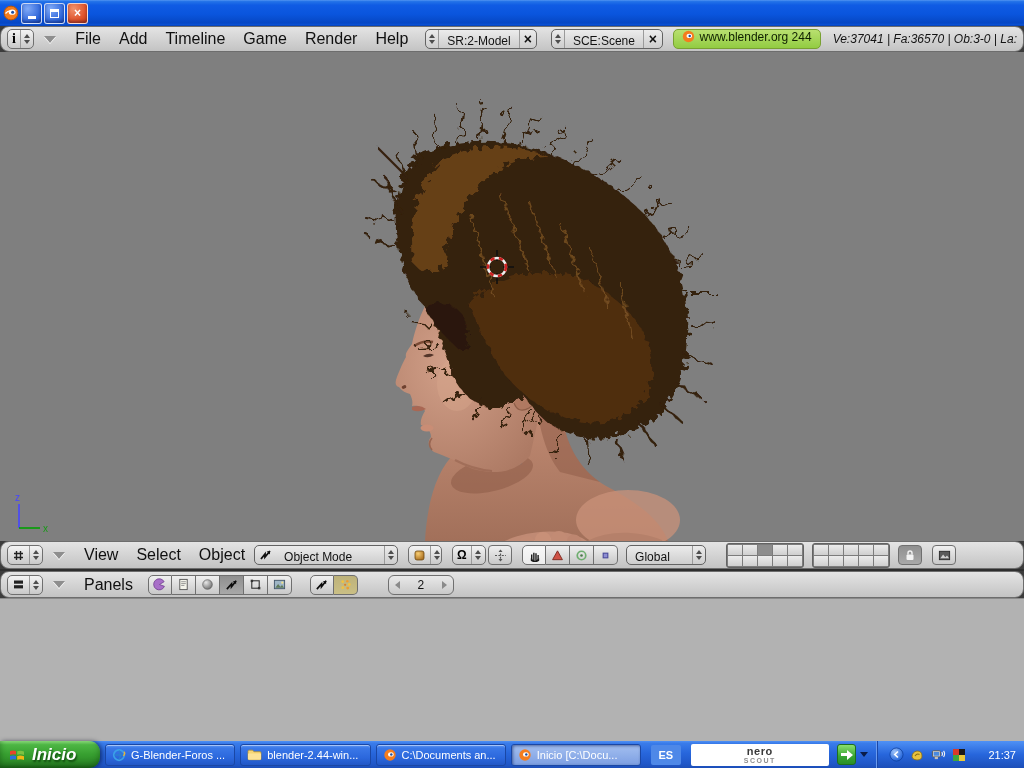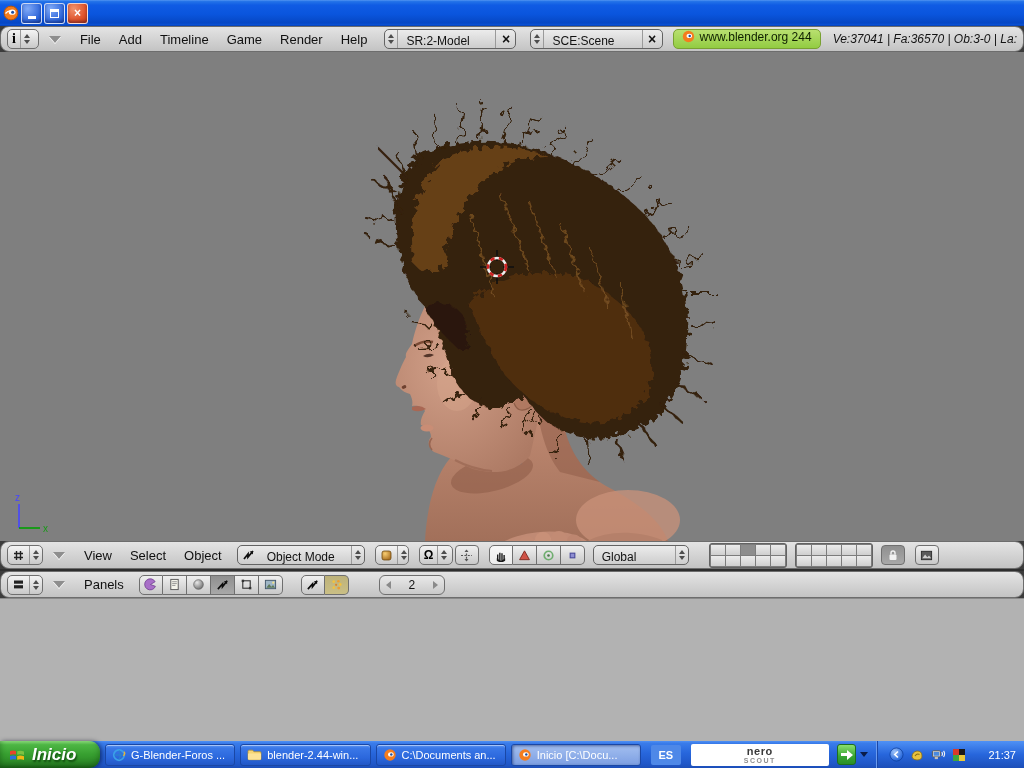--- a/index.html
+++ b/index.html
@@ -20,21 +20,21 @@
   .winbtn.close { background:radial-gradient(circle at 30% 25%,#f2926c,#dd4f27 65%,#b83a17); }
   .glyph-min { width:8px; height:3px; background:#fff; margin-top:9px; }
   .glyph-restore { width:9px; height:9px; border:1.5px solid #fff; border-top:3px solid #fff; background:transparent; }
   #blender-app-icon { width:16px; height:16px; }
 
   
   .band { position:absolute; left:0; width:1024px; background:#3c3c3c; }
   .strip { position:absolute; inset:0; border:1px solid #6d6d6d; border-radius:9px;
     background:linear-gradient(180deg,#e4e4e4 0%,#d2d2d2 55%,#c3c3c3 100%);
     display:flex; align-items:center; padding:0 6px; }
-  .blab { font-size:13px; color:#101010; padding:0 9px; white-space:nowrap;text-align:center; }
+  .blab { font-size:16px; color:#101010; padding:0 9px; white-space:nowrap;text-align:center; }
   .iconbtn { height:20px; border:1px solid #6f6f6f; border-radius:5px;
     background:linear-gradient(180deg,#f4f4f4,#c9c9c9); display:flex; align-items:center; }
   .iconbtn .seg { padding:0 4px; display:flex; align-items:center; justify-content:center; height:100%; }
   .stepcol { display:flex; flex-direction:column; gap:2px; padding:0 3px; border-left:1px solid #9a9a9a; height:100%; justify-content:center; }
   .tri-up { width:0; height:0; border-left:3px solid transparent; border-right:3px solid transparent; border-bottom:4px solid #4d4d4d; }
   .tri-dn { width:0; height:0; border-left:3px solid transparent; border-right:3px solid transparent; border-top:4px solid #4d4d4d; }
   .collapse-tri { width:0; height:0; border-left:6px solid transparent; border-right:6px solid transparent;
     border-top:7px solid #8e8e8e; margin:0 10px; filter:drop-shadow(0 1px 0 #fff); }
   .dd { height:20px; border:1px solid #636363; border-radius:5px; display:flex; align-items:flex-end;
     background:linear-gradient(180deg,#ececec,#cdcdcd); font-size:12px; color:#111; overflow:hidden; }
@@ -263,21 +263,21 @@
       </div>
       <div class="stepcol">
           <div class="tri-up"></div>
           <div class="tri-dn"></div>
         </div>
     </div>
     <div class="collapse-tri"></div>
     <span class="blab">View</span>
     <span class="blab">Select</span>
     <span class="blab">Object</span>
-    <div class="dd" style="width:128px; margin-left:6px;">
+    <div class="dd" style="width:144px; margin-left:0;">
       <div class="seg" style="padding:0 4px;">
         <svg width="13" height="13" viewBox="0 0 13 13">
             <path d="M2 11 L6 6 L6 9 L11 3" stroke="#111" stroke-width="1.8" fill="none"></path>
             <path d="M11 3 l-3.4 .6 L11 6.4 Z" fill="#111"></path>
           </svg>
       </div>
       <div class="val" style="flex:1">Object Mode</div>
       <div class="stepcol" style="border-left:1px solid #9a9a9a; border-right:none;">
           <div class="tri-up"></div>
           <div class="tri-dn"></div>
@@ -330,21 +330,21 @@
             <circle cx="7" cy="7" r="4.6" fill="none" stroke="#6fae6f" stroke-width="1.8"></circle>
             <circle cx="7" cy="7" r="1.4" fill="#4a7a4a"></circle>
           </svg>
       </div>
       <div class="sqbtn">
         <svg width="13" height="13" viewBox="0 0 14 14">
             <rect x="4.5" y="4.5" width="5" height="5" fill="#8e8ed2" stroke="#4a4a9a" stroke-width="1.2"></rect>
           </svg>
       </div>
     </div>
-    <div class="dd" style="width:96px; margin-left:8px;">
+    <div class="dd" style="width:80px; margin-left:8px;">
       <div class="val" style="flex:1">Global</div>
       <div class="stepcol" style="border-left:1px solid #9a9a9a; border-right:none;">
           <div class="tri-up"></div>
           <div class="tri-dn"></div>
         </div>
     </div>
     <div class="layers" style="margin-left:20px;">
       <div class="cell"></div>
         <div class="cell"></div>
         <div class="cell active"></div>

